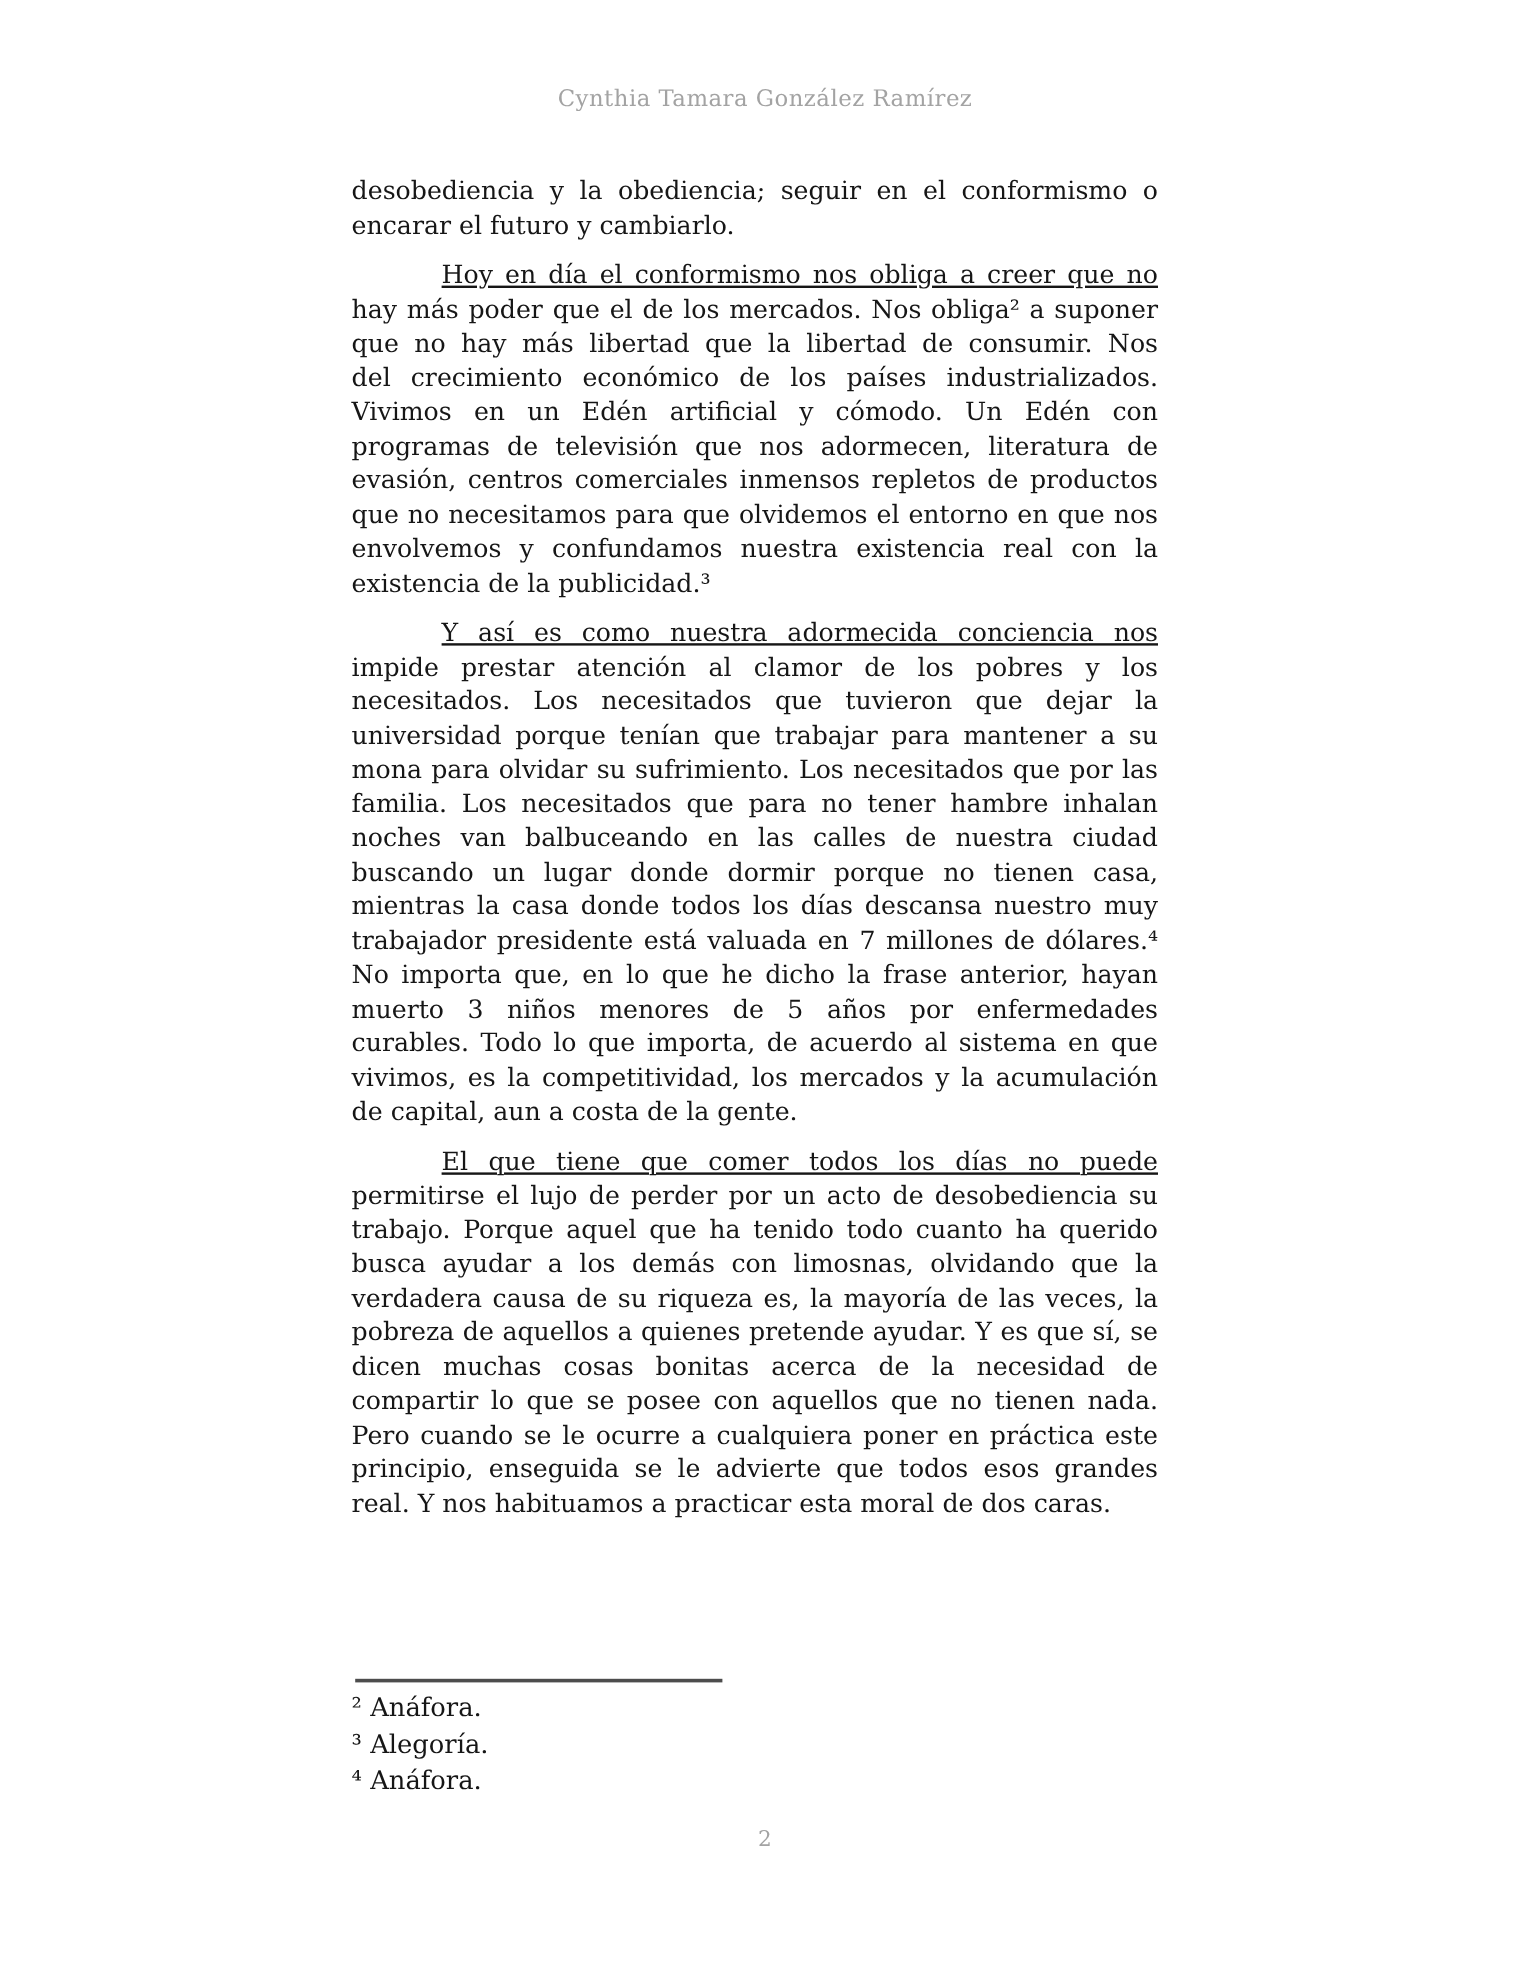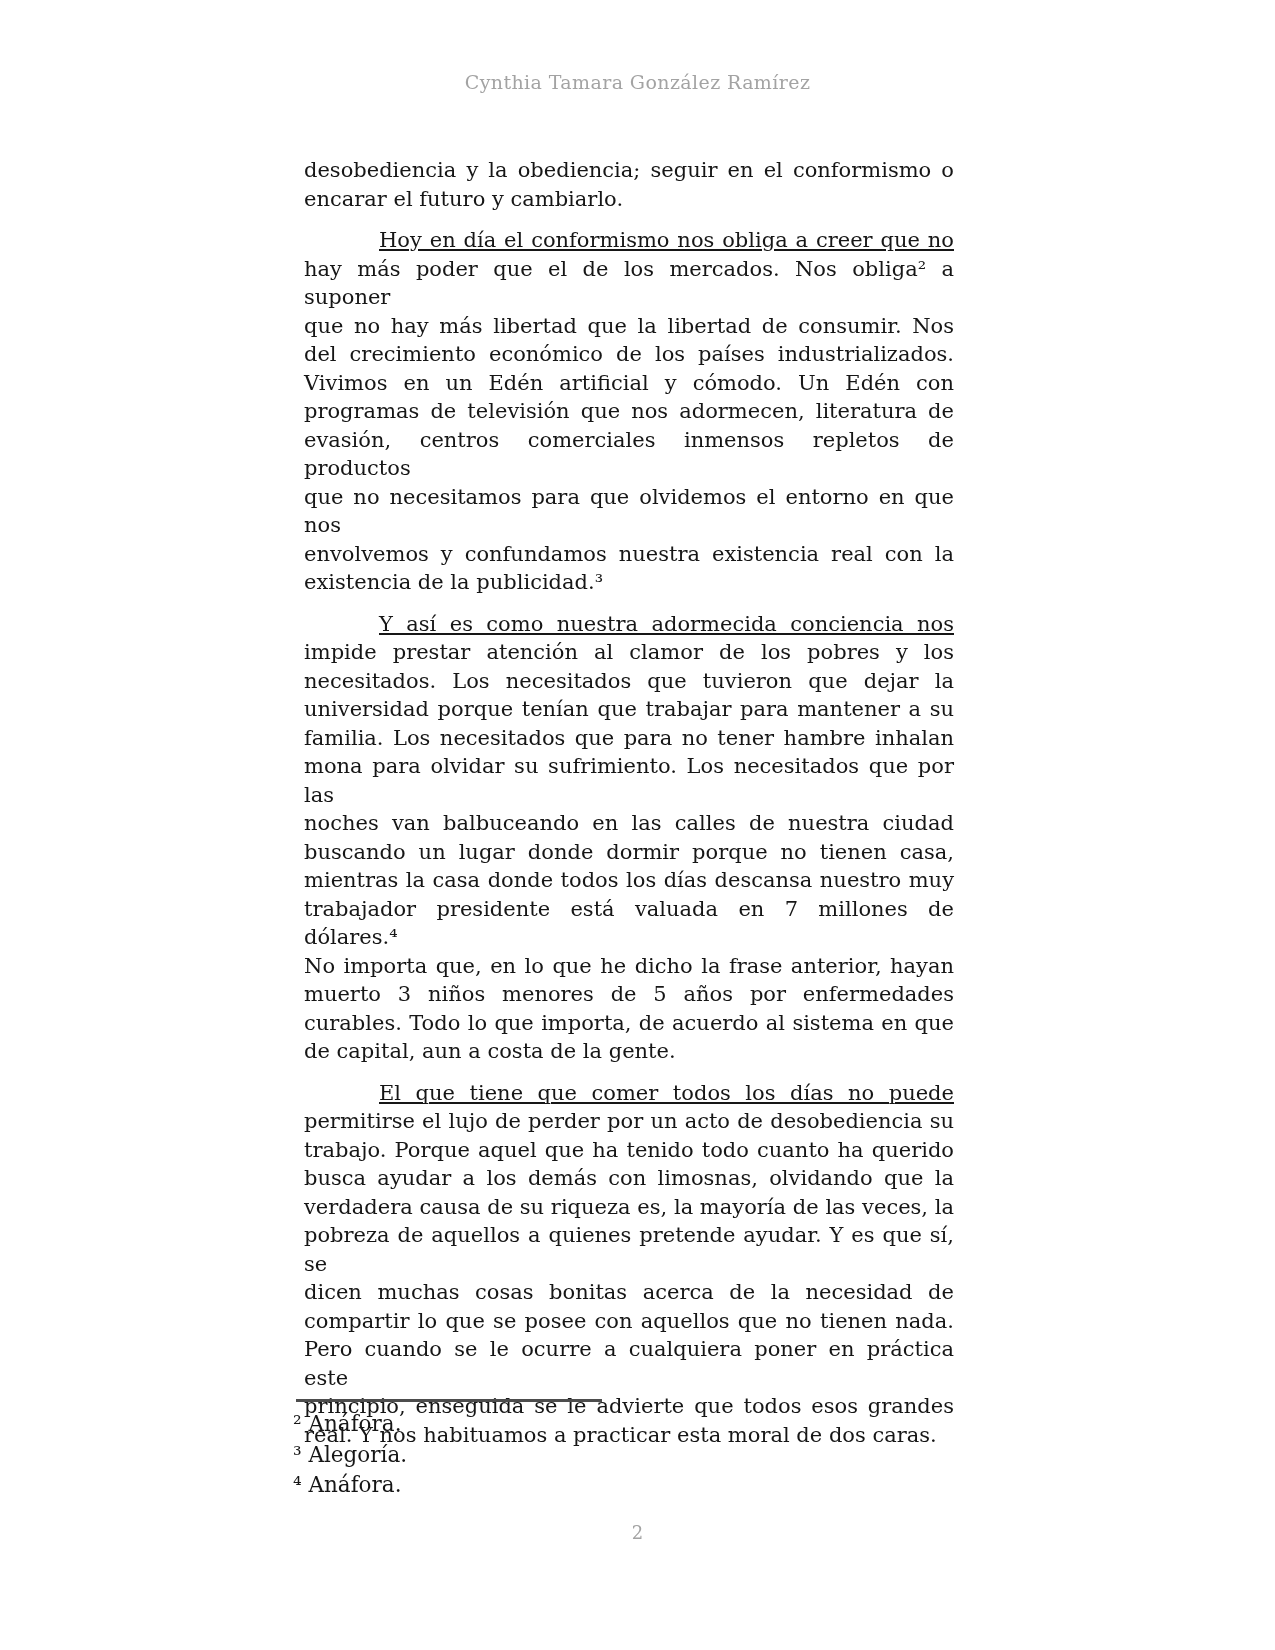--- a/index.html
+++ b/index.html
@@ -24,21 +24,21 @@
   }
   .body-text {
     position: absolute;
     left: 293px;
     top: 145px;
     width: 672px;
     font-size: 21px;
     line-height: 28.5px;
     color: #161616;
   }
-  .para { margin: 11px; }
+  .para { margin: 0; }
   .para + .para { margin-top: 13px; }
   .line {
     text-align: justify;
     text-align-last: justify;
     -moz-text-align-last: justify;
     word-spacing: normal;
   }
   .line.last {
     text-align-last: left;
     -moz-text-align-last: left;
@@ -93,29 +93,30 @@
         <div class="line">evasión, centros comerciales inmensos repletos de productos</div>
         <div class="line">que no necesitamos para que olvidemos el entorno en que nos</div>
         <div class="line">envolvemos y confundamos nuestra existencia real con la</div>
         <div class="line last">existencia de la publicidad.³</div>
       </div>
       <div class="para">
         <div class="line indent">Y así es como nuestra adormecida conciencia nos</div>
         <div class="line">impide prestar atención al clamor de los pobres y los</div>
         <div class="line">necesitados. Los necesitados que tuvieron que dejar la</div>
         <div class="line">universidad porque tenían que trabajar para mantener a su</div>
+        <div class="line">mona para olvidar su sufrimiento. Los necesitados que por las</div>
         <div class="line">familia. Los necesitados que para no tener hambre inhalan</div>
-        <div class="line">mona para olvidar su sufrimiento. Los necesitados que por las</div>
         <div class="line">noches van balbuceando en las calles de nuestra ciudad</div>
         <div class="line">buscando un lugar donde dormir porque no tienen casa,</div>
         <div class="line">mientras la casa donde todos los días descansa nuestro muy</div>
         <div class="line">trabajador presidente está valuada en 7 millones de dólares.⁴</div>
         <div class="line">No importa que, en lo que he dicho la frase anterior, hayan</div>
         <div class="line">muerto 3 niños menores de 5 años por enfermedades</div>
         <div class="line">curables. Todo lo que importa, de acuerdo al sistema en que</div>
+        <div class="line">vivimos, es la competitividad, los mercados y la acumulación</div>
         <div class="line last">de capital, aun a costa de la gente.</div>
       </div>
       <div class="para">
         <div class="line indent">El que tiene que comer todos los días no puede</div>
         <div class="line">permitirse el lujo de perder por un acto de desobediencia su</div>
         <div class="line">trabajo. Porque aquel que ha tenido todo cuanto ha querido</div>
         <div class="line">busca ayudar a los demás con limosnas, olvidando que la</div>
         <div class="line">verdadera causa de su riqueza es, la mayoría de las veces, la</div>
         <div class="line">pobreza de aquellos a quienes pretende ayudar. Y es que sí, se</div>
         <div class="line">dicen muchas cosas bonitas acerca de la necesidad de</div>

